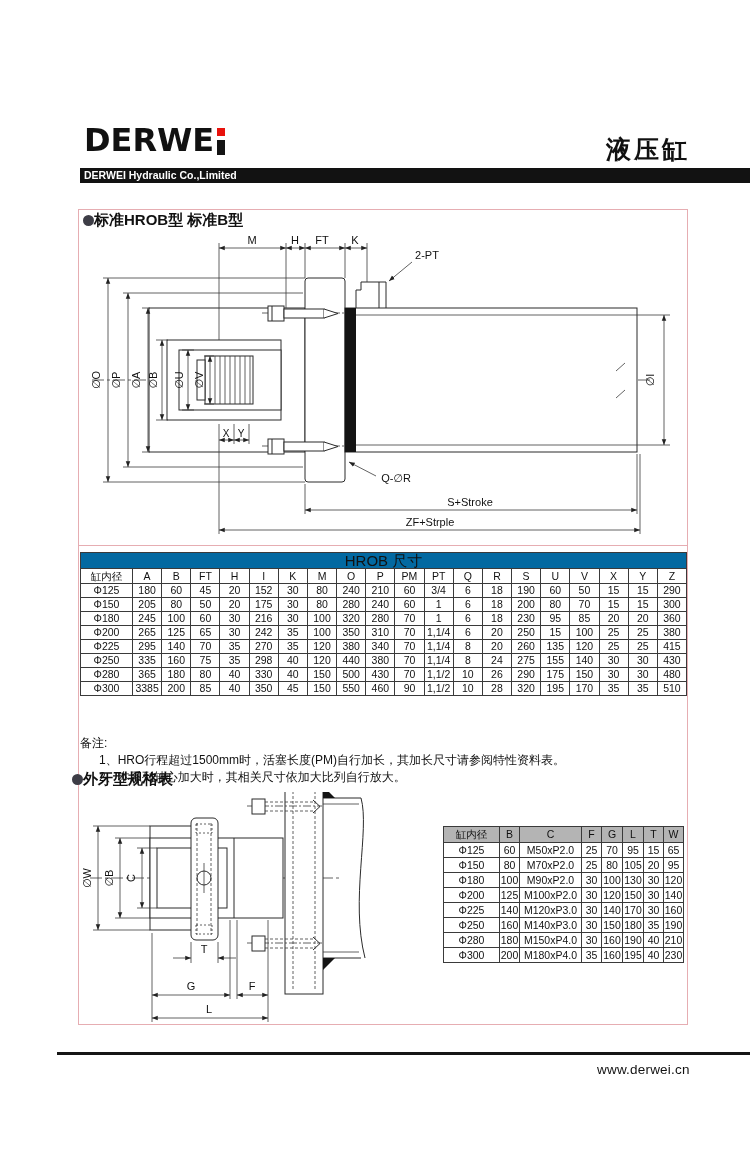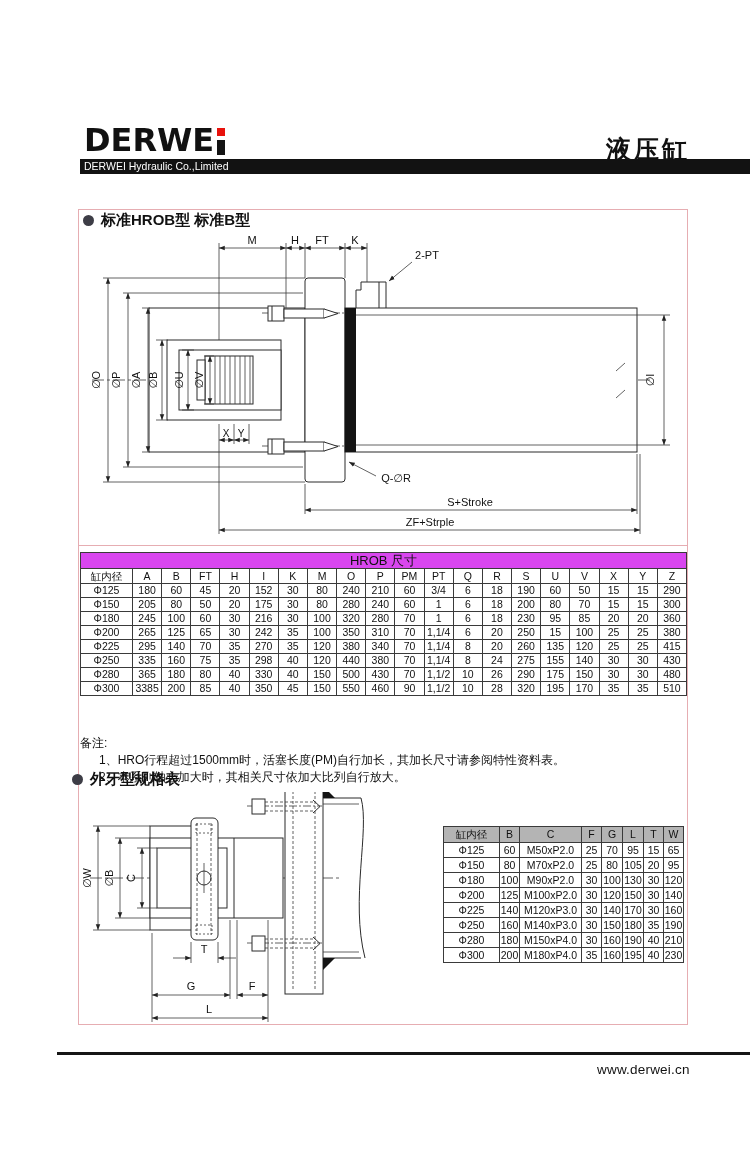--- a/index.html
+++ b/index.html
@@ -6,28 +6,28 @@
   .page{position:relative;width:750px;height:1162px;background:#ffffff;
         font-family:"Liberation Sans","DejaVu Sans",sans-serif;color:#111;overflow:hidden;}
 
   
   .logo{position:absolute;left:84px;top:121px;display:flex;align-items:flex-end;height:34px;}
   .logo-text{font-family:"DejaVu Sans",sans-serif;font-size:32px;font-weight:bold;line-height:30px;letter-spacing:0;}
   .logo-i{display:flex;flex-direction:column;justify-content:flex-end;margin-left:3px;height:29px;}
   .logo-i-dot{width:8px;height:8px;background:#e8120c;}
   .logo-i-stem{width:8px;height:15px;background:#141414;margin-top:4px;}
   .page-title{position:absolute;left:606px;top:133px;font-size:25px;font-weight:bold;letter-spacing:3px;}
-  .company-bar{position:absolute;left:80px;top:159px;width:670px;height:15px;background:#121212;color:#fff;
-               font-size:10.5px;font-weight:normal;line-height:15px;padding-left:4px;box-sizing:border-box;}
+  .company-bar{position:absolute;left:80px;top:168px;width:670px;height:15px;background:#121212;color:#fff;
+               font-size:10.5px;font-weight:bold;line-height:15px;padding-left:4px;box-sizing:border-box;}
 
   
   .frame{position:absolute;left:78px;top:209px;width:608px;height:814px;border:1px solid #e6adb2;}
   .frame-divider{position:absolute;left:78px;top:545px;width:610px;height:1px;background:#e6adb2;}
 
-  .sec-title{position:absolute;font-size:15px;font-weight:bold;display:flex;align-items:center;gap:7px;text-align:center;}
+  .sec-title{position:absolute;font-size:15px;font-weight:bold;display:flex;align-items:center;text-align:center;}
   .sec-title .bullet{width:11px;height:11px;border-radius:50%;background:#3d3d46;flex:none;}
   #sec1{left:83px;top:211px;}
   #sec2{left:72px;top:770px;}
 
   svg.diag{position:absolute;}
   #diagram1{left:78px;top:230px;}
   #diagram2{left:78px;top:792px;}
 
   
   .s{stroke:#2b2b2b;stroke-width:1;fill:none;}
@@ -35,21 +35,21 @@
   .d{stroke:#3a3a3a;stroke-width:0.8;fill:none;}
   .blk{fill:#141414;stroke:none;}
   text.dl{font-size:11px;fill:#111;}
   text.dls{font-size:10px;fill:#111;}
 
   
   table{position:absolute;border-collapse:collapse;table-layout:fixed;background:#fff;}
   th,td{border:1px solid #3a3a3a;font-size:10.5px;font-weight:normal;text-align:center;
         padding:0;height:13px;line-height:13px;white-space:nowrap;overflow:hidden;}
   .hrob{left:80px;top:552px;width:607px;}
-  .hrob th.bar{background:#d946ef;height:15px;font-size:13px;line-height:15px;}
+  .hrob th.bar{background:#0369a1;height:15px;font-size:15px;line-height:15px;}
   .hrob thead th{height:14px;}
   .thread{left:443px;top:826px;width:240px;}
   .thread thead th{background:#b4b4b4;height:15px;line-height:15px;}
   .thread td{height:14px;line-height:14px;}
 
   .notes{position:absolute;left:80px;top:735px;font-size:12px;line-height:17px;}
   .notes .indent{padding-left:19px;}
 
   .footer-line{position:absolute;left:57px;top:1052px;width:693px;height:3px;background:#161616;}
   .footer-url{position:absolute;left:597px;top:1062px;font-size:13.5px;font-weight:normal;letter-spacing:0.2px;}

